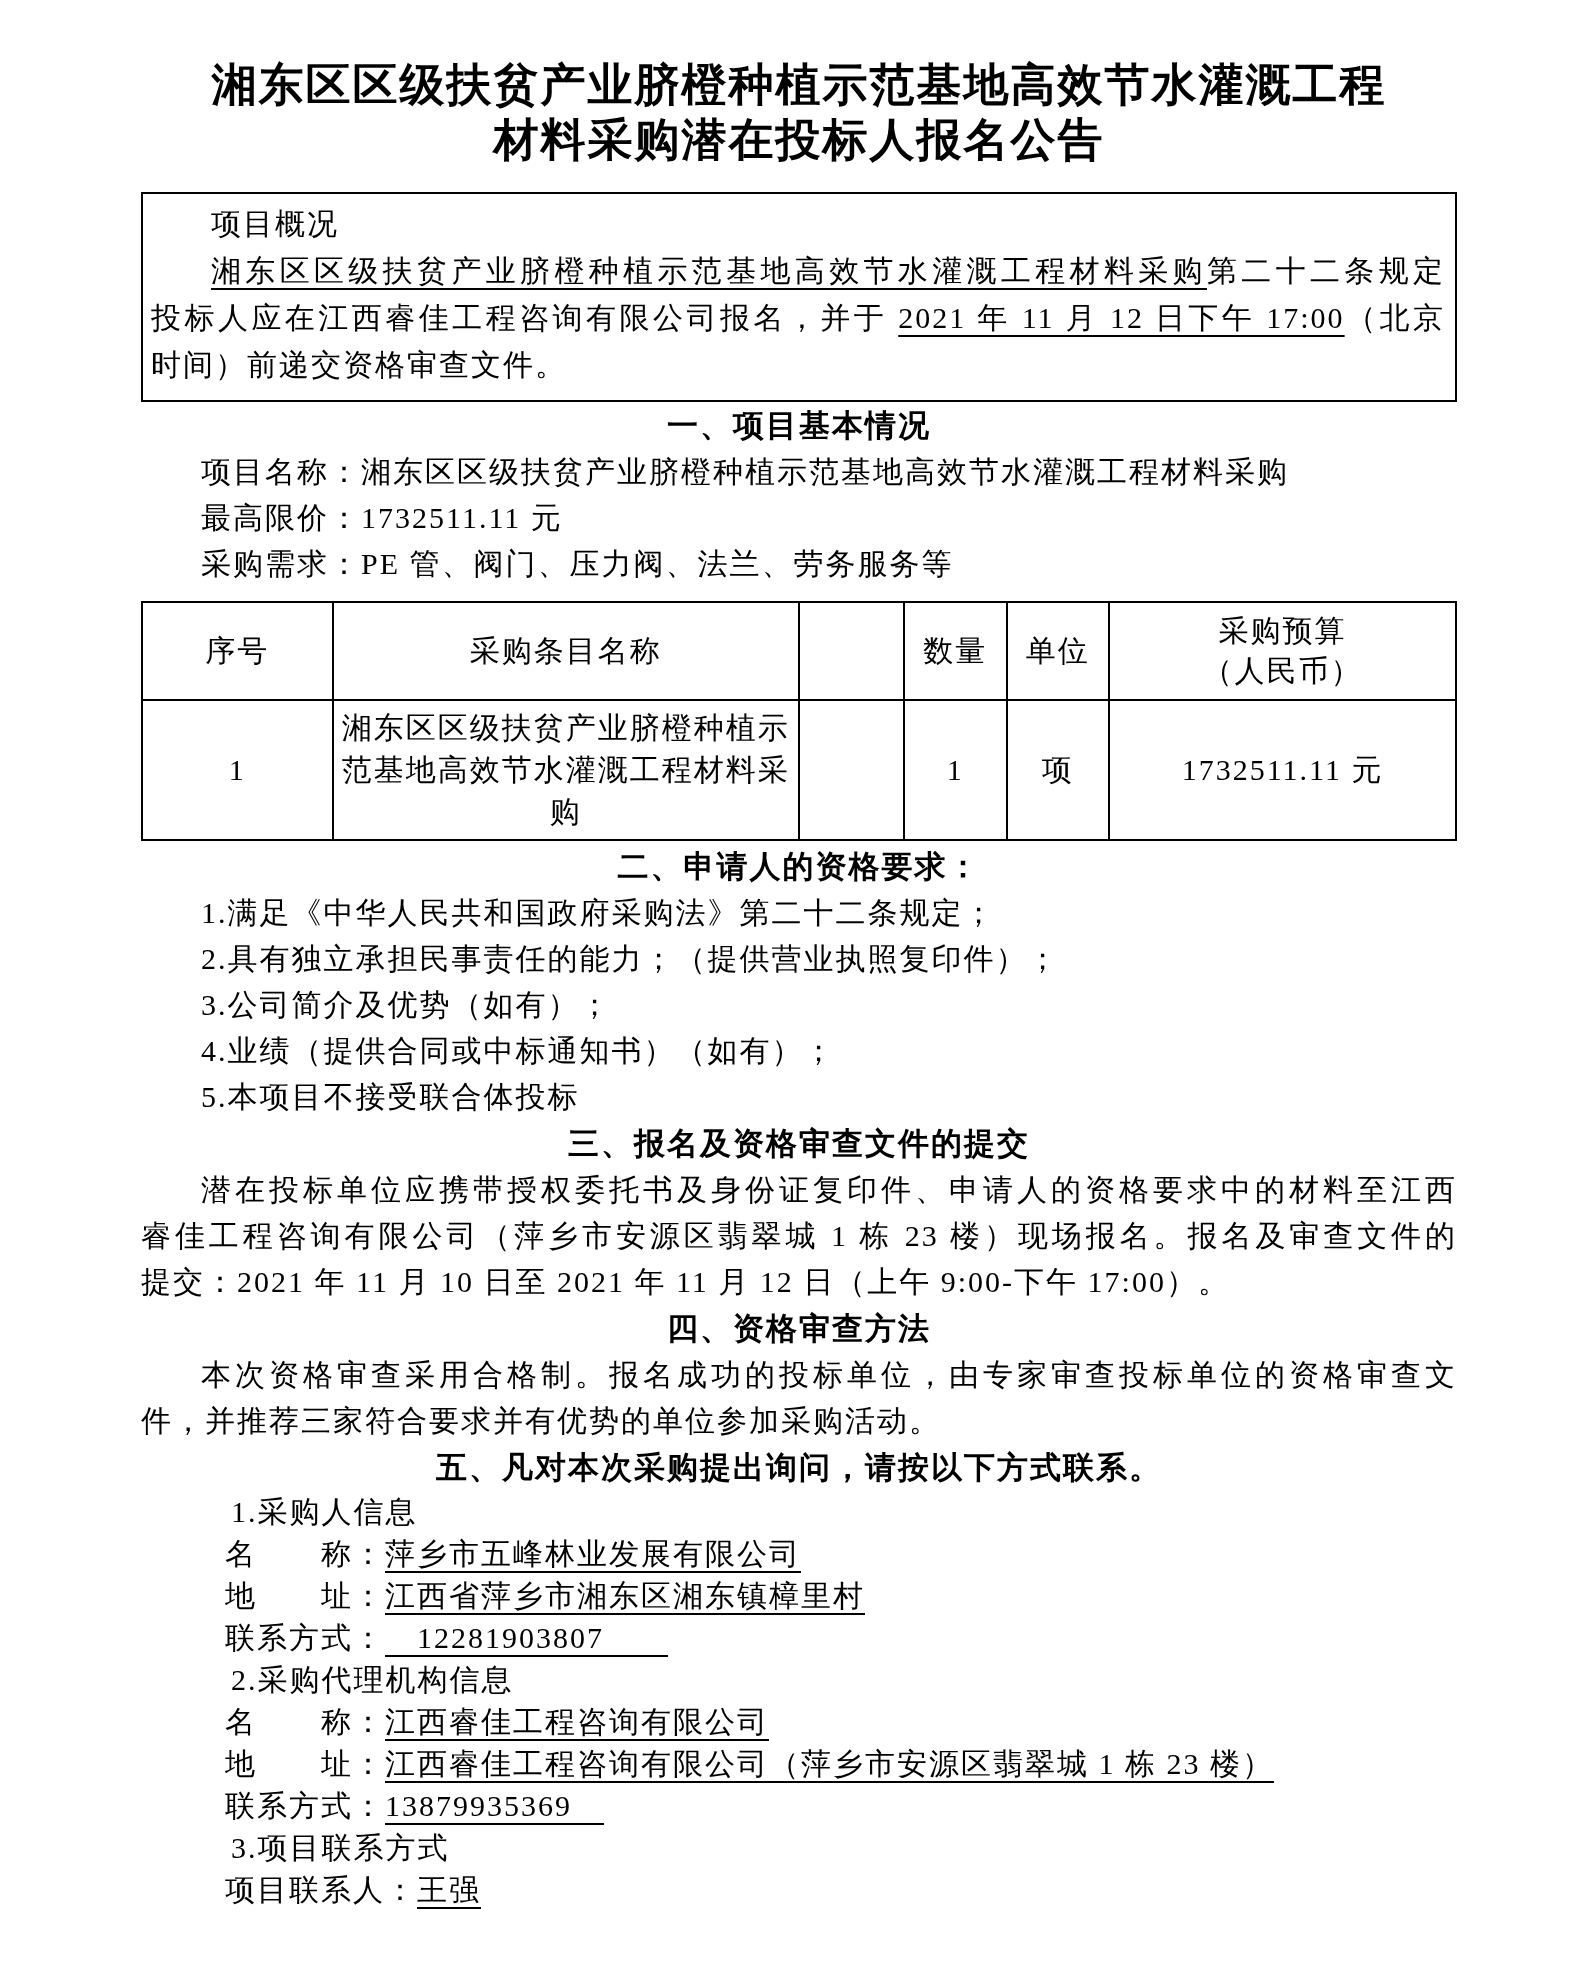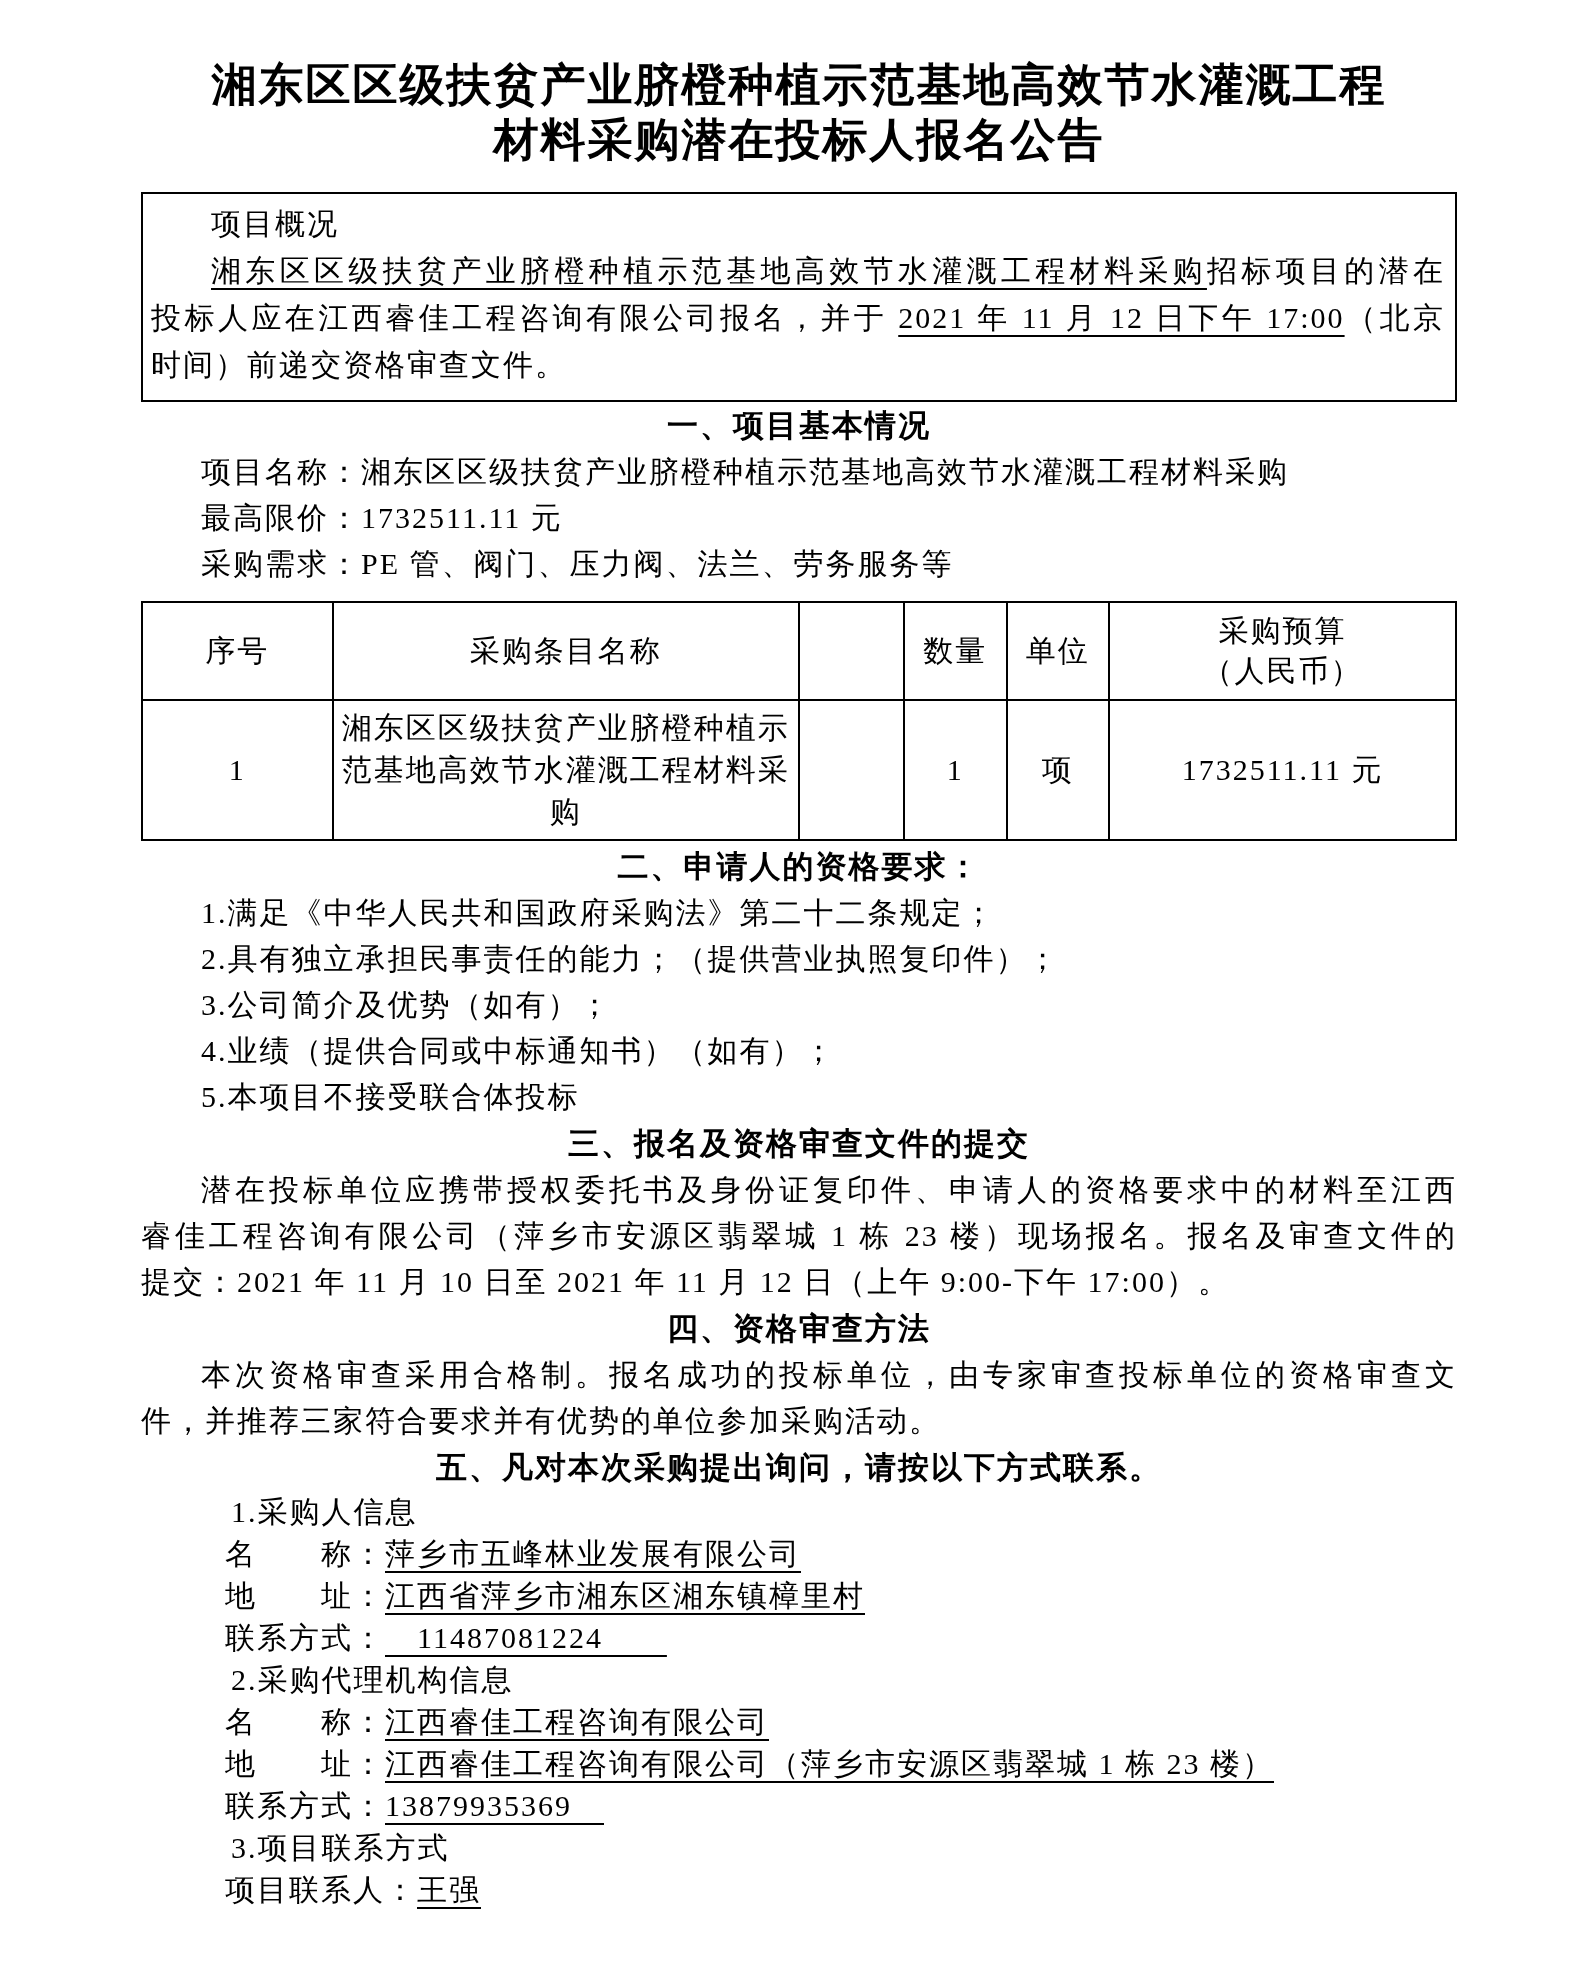--- a/index.html
+++ b/index.html
@@ -71,21 +71,21 @@
 
 <div class="page">
 
   <div class="doc-title">
     <div>湘东区区级扶贫产业脐橙种植示范基地高效节水灌溉工程</div>
     <div>材料采购潜在投标人报名公告</div>
   </div>
 
   <div class="overview-box">
     <div class="indent2">项目概况</div>
-    <div class="indent2 jline"><span class="u">湘东区区级扶贫产业脐橙种植示范基地高效节水灌溉工程材料采购</span><span>招标项目的潜在</span></div>
+    <div class="indent2 jline"><span class="u">湘东区区级扶贫产业脐橙种植示范基地高效节水灌溉工程材料采购</span><span>第二十二条规定</span></div>
     <div class="jline"><span>投标人应在江西睿佳工程咨询有限公司报名，并于 </span><span class="u">2021 年 11 月 12 日下午 17:00</span><span>（北京</span></div>
     <div>时间）前递交资格审查文件。</div>
   </div>
 
   <div class="sec-heading">一、项目基本情况</div>
   <div class="pl2">项目名称：湘东区区级扶贫产业脐橙种植示范基地高效节水灌溉工程材料采购</div>
   <div class="pl2">最高限价：1732511.11 元</div>
   <div class="pl2">采购需求：PE 管、阀门、压力阀、法兰、劳务服务等</div>
 
   <table class="doc-table">
@@ -136,21 +136,21 @@
 
   <div class="sec-heading">四、资格审查方法</div>
   <div class="indent2 jline">本次资格审查采用合格制。报名成功的投标单位，由专家审查投标单位的资格审查文</div>
   <div>件，并推荐三家符合要求并有优势的单位参加采购活动。</div>
 
   <div class="sec-heading">五、凡对本次采购提出询问，请按以下方式联系。</div>
 
   <div class="pl3 contact-line">1.采购人信息</div>
   <div class="pl28 contact-line"><span>名　　称：</span><span class="u">萍乡市五峰林业发展有限公司</span></div>
   <div class="pl28 contact-line"><span>地　　址：</span><span class="u">江西省萍乡市湘东区湘东镇樟里村</span></div>
-  <div class="pl28 contact-line"><span>联系方式：</span><span class="u">　11487081224　　</span></div>
+  <div class="pl28 contact-line"><span>联系方式：</span><span class="u">　12281903807　　</span></div>
 
   <div class="pl3 contact-line">2.采购代理机构信息</div>
   <div class="pl28 contact-line"><span>名　　称：</span><span class="u">江西睿佳工程咨询有限公司</span></div>
   <div class="pl28 contact-line"><span>地　　址：</span><span class="u">江西睿佳工程咨询有限公司（萍乡市安源区翡翠城 1 栋 23 楼）</span></div>
   <div class="pl28 contact-line"><span>联系方式：</span><span class="u">13879935369　</span></div>
 
   <div class="pl3 contact-line">3.项目联系方式</div>
   <div class="pl28 contact-line"><span>项目联系人：</span><span class="u">王强</span></div>
 
 </div>

